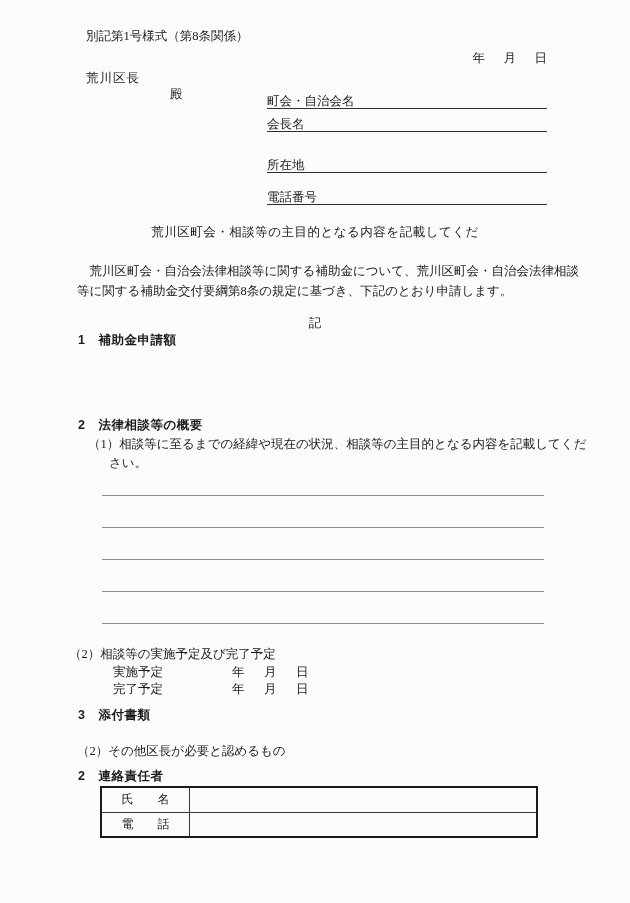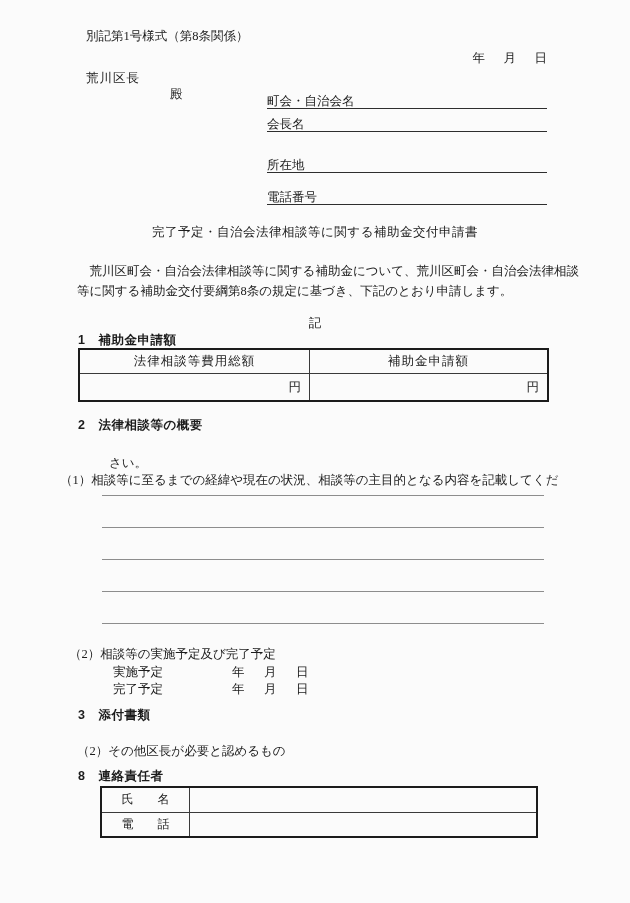--- a/index.html
+++ b/index.html
@@ -37,21 +37,21 @@
 
   
   .table1{position:absolute;left:78px;top:348px;width:468px;
           border:2px solid #1b1b1b;border-collapse:collapse;table-layout:fixed;}
   .table1 td{border:1px solid #3a3a3a;font-size:12.5px;padding:0;}
   .table1 .hdr{height:23px;text-align:center;letter-spacing:1px;}
   .table1 .val{height:26px;text-align:right;padding-right:8px;}
   .table1 .c1{width:229px;} .table1 .c2{width:237px;}
 
   .s2-heading{left:78px;top:417px;}
-  .item-line{left:60px;top:436px;margin-top:36px;}
+  .item-line{left:88px;top:436px;}
   .item-line2{left:109px;top:455px;}
 
   .rule{position:absolute;left:102px;width:442px;height:0;border-top:1.5px solid #8d8d8d;}
   .rule-0{top:495px;} .rule-1{top:527px;} .rule-2{top:559px;} .rule-3{top:591px;} .rule-4{top:623px;}
 
   .item2-heading{left:69px;top:646px;}
   .sched{left:113px;}
   .sched-0{top:664px;} .sched-1{top:681px;}
   .sched .lab{display:inline-block;width:119px;}
   .sched .unit{display:inline-block;width:32px;}
@@ -89,43 +89,31 @@
   </div>
   <div class="field field-2">
     <span>所在地</span>
     <span></span>
   </div>
   <div class="field field-3">
     <span>電話番号</span>
     <span></span>
   </div>
 
-  <div class="abs center doc-title">完了予定・自治会法律相談等に関する補助金交付申請書</div>
+  <div class="abs center doc-title">荒川区町会・相談等の主目的となる内容を記載してくだ</div>
 
   <div class="paragraph">
     <div>　荒川区町会・自治会法律相談等に関する補助金について、荒川区町会・自治会法律相談</div>
     <div>等に関する補助金交付要綱第8条の規定に基づき、下記のとおり申請します。</div>
   </div>
 
   <div class="abs center record-marker">記</div>
 
   <div class="abs gothic s1-heading">1　補助金申請額</div>
 
-  <table class="table1">
-    <tbody>
-      <tr>
-        <td class="hdr c1">法律相談等費用総額</td>
-        <td class="hdr c2">補助金申請額</td>
-      </tr>
-      <tr>
-        <td class="val c1">円</td>
-        <td class="val c2">円</td>
-      </tr>
-    </tbody>
-  </table>
 
   <div class="abs gothic s2-heading">2　法律相談等の概要</div>
   <div class="abs item-line">（1）相談等に至るまでの経緯や現在の状況、相談等の主目的となる内容を記載してくだ</div>
   <div class="abs item-line2">さい。</div>
 
   <div class="rule rule-0"></div>
   <div class="rule rule-1"></div>
   <div class="rule rule-2"></div>
   <div class="rule rule-3"></div>
   <div class="rule rule-4"></div>
@@ -135,21 +123,21 @@
   <div class="abs sched sched-0">
     <span class="lab">実施予定</span><span class="unit">年</span><span class="unit">月</span><span class="unit">日</span>
   </div>
   <div class="abs sched sched-1">
     <span class="lab">完了予定</span><span class="unit">年</span><span class="unit">月</span><span class="unit">日</span>
   </div>
 
   <div class="abs gothic s3-heading">3　添付書類</div>
   <div class="abs s3-item-1">（2）その他区長が必要と認めるもの</div>
 
-  <div class="abs gothic s4-heading">8　連絡責任者</div>
+  <div class="abs gothic s4-heading">2　連絡責任者</div>
 
   <table class="table2">
     <tbody>
       <tr>
         <td class="lblcell">氏　　名</td>
         <td></td>
       </tr>
       <tr>
         <td class="lblcell">電　　話</td>
         <td></td>

